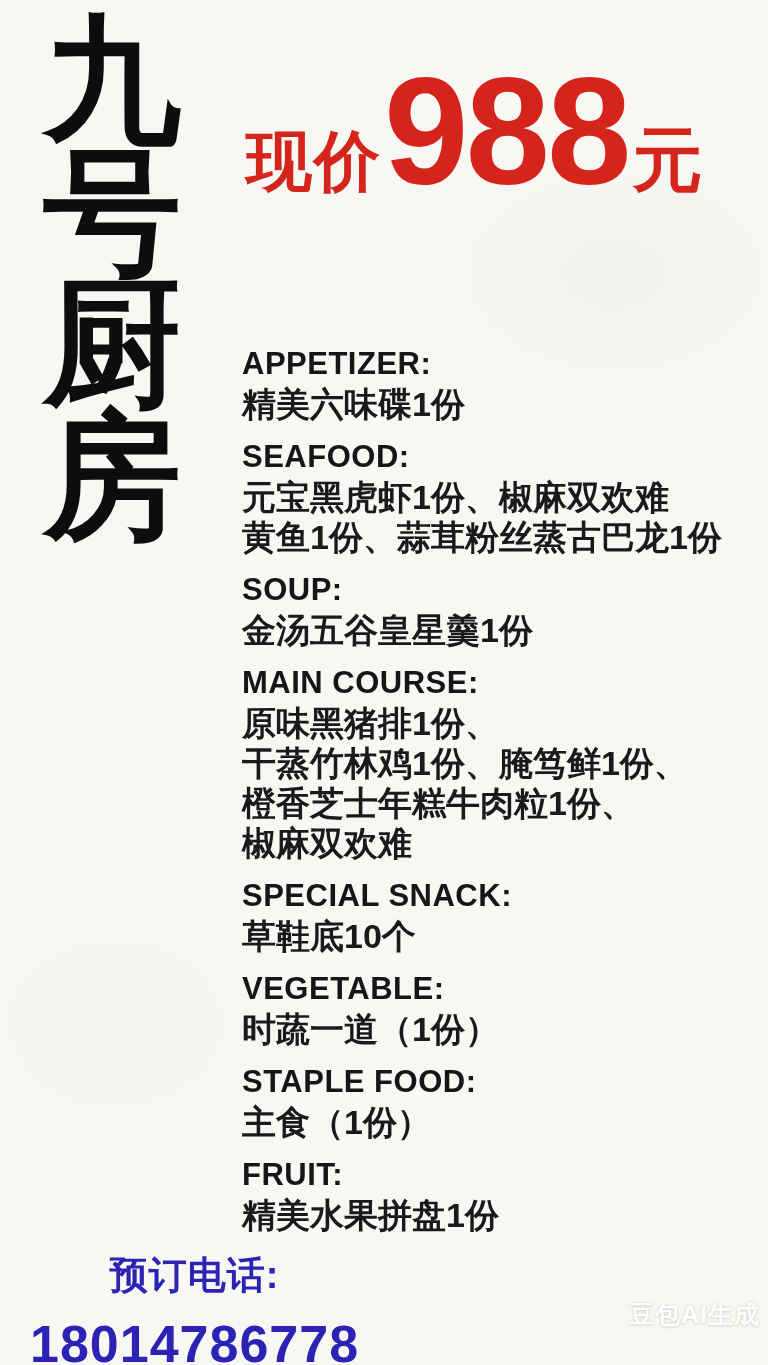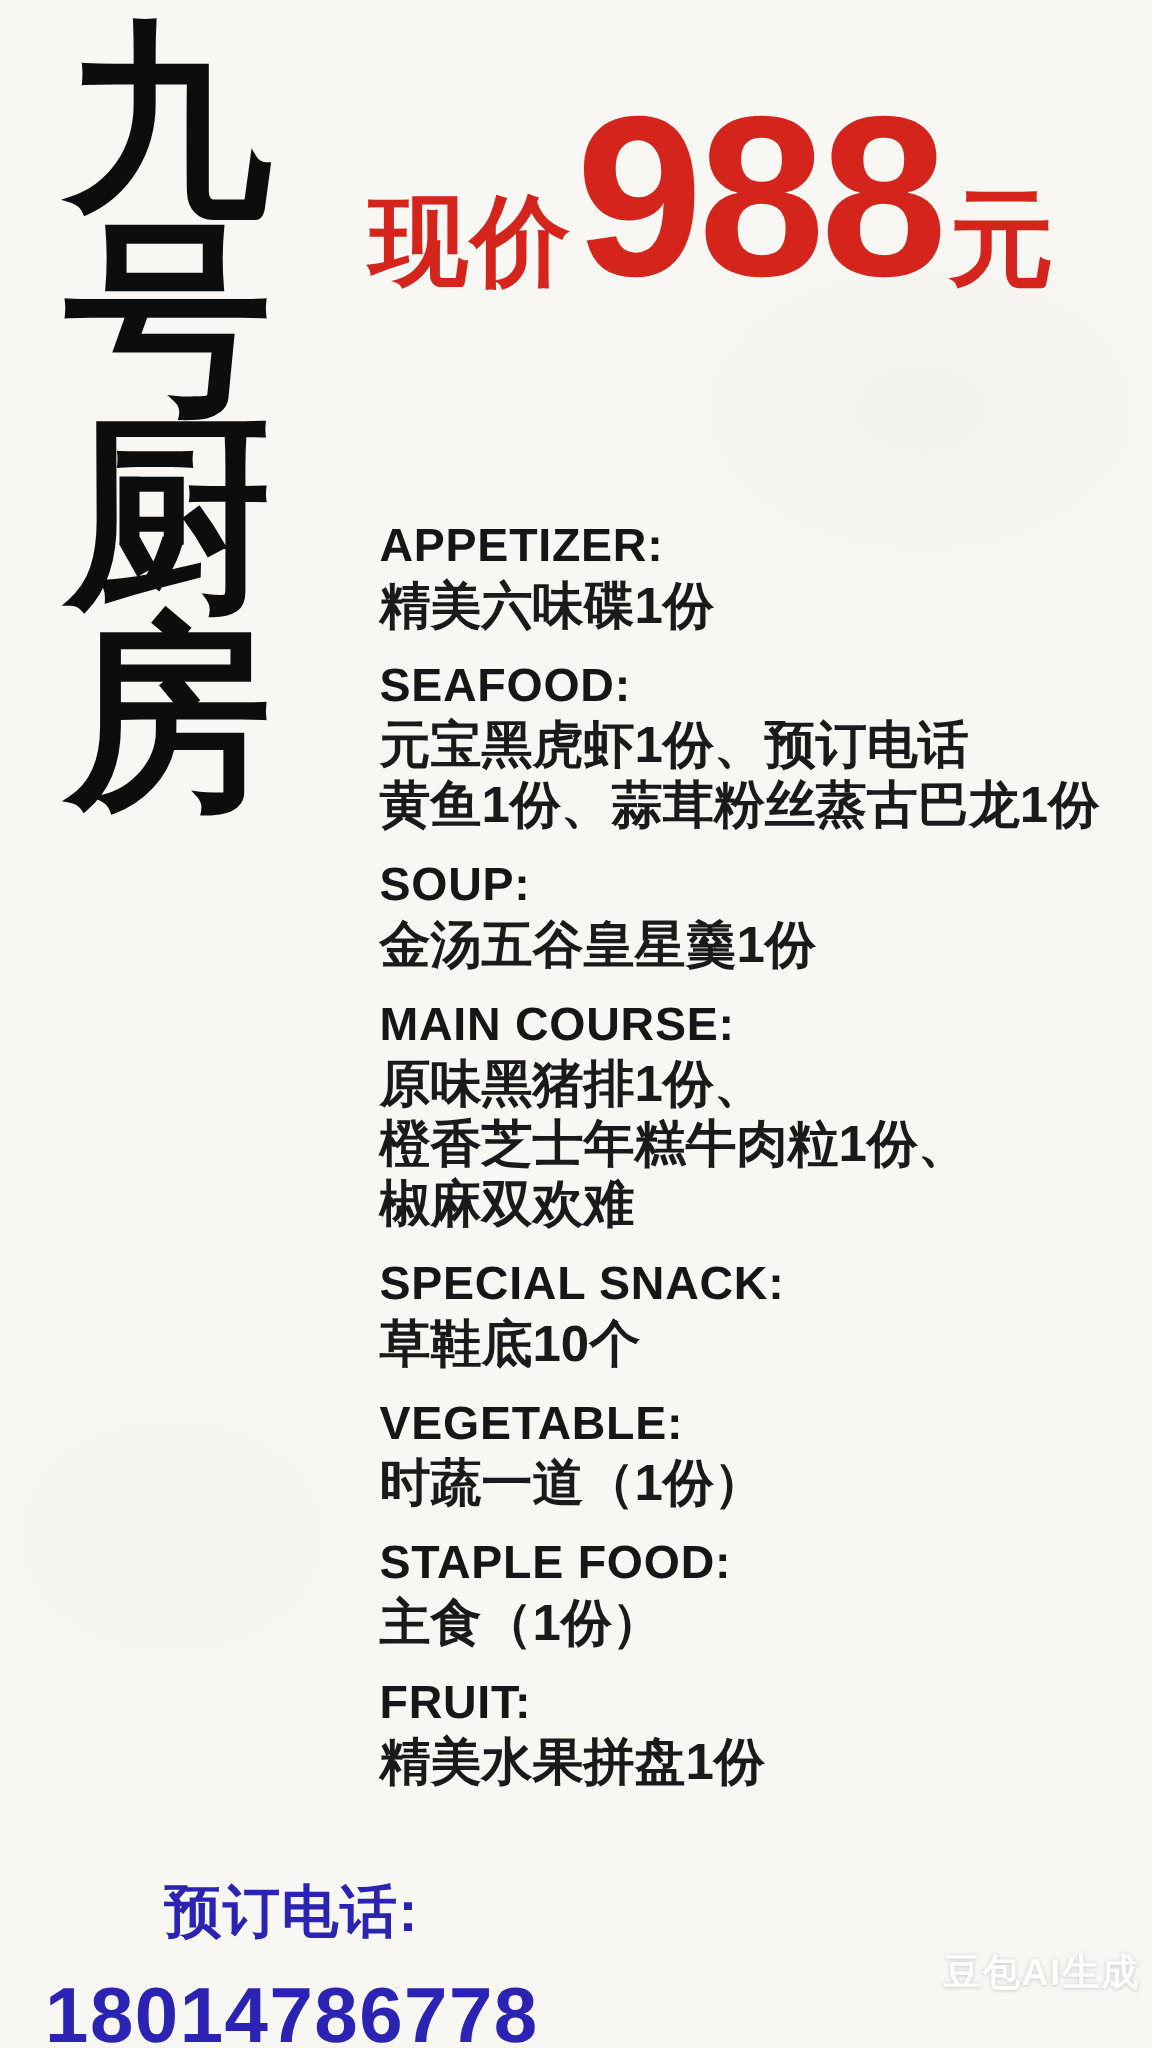--- a/index.html
+++ b/index.html
@@ -72,21 +72,21 @@
     margin-top: -8px;
     font-size: 76px;
     font-weight: 800;
     letter-spacing: 2px;
     white-space: nowrap;
   }
 
   
   .menu {
     position: absolute;
-    left: 253px;
+    left: 242px;
     top: 344px;
     width: 512px;
   }
   .menu-section { margin-bottom: 13px; }
   .sec-header {
     font-size: 31px;
     font-weight: 800;
     letter-spacing: 0.5px;
     line-height: 40px;
     color: #161616;
@@ -156,36 +156,37 @@
   <div class="menu-section">
     <div class="sec-header">APPETIZER:</div>
     <div class="sec-lines">
           <div class="sec-line">精美六味碟1份</div>
         </div>
   </div>
 
   <div class="menu-section">
     <div class="sec-header">SEAFOOD:</div>
     <div class="sec-lines">
-          <div class="sec-line">元宝黑虎虾1份、预订电话</div>
+          <div class="sec-line">元宝黑虎虾1份、椒麻双欢难</div>
           <div class="sec-line">黄鱼1份、蒜茸粉丝蒸古巴龙1份</div>
         </div>
   </div>
 
   <div class="menu-section">
     <div class="sec-header">SOUP:</div>
     <div class="sec-lines">
           <div class="sec-line">金汤五谷皇星羹1份</div>
         </div>
   </div>
 
   <div class="menu-section">
     <div class="sec-header">MAIN COURSE:</div>
     <div class="sec-lines">
           <div class="sec-line">原味黑猪排1份、</div>
+          <div class="sec-line">干蒸竹林鸡1份、腌笃鲜1份、</div>
           <div class="sec-line">橙香芝士年糕牛肉粒1份、</div>
           <div class="sec-line">椒麻双欢难</div>
         </div>
   </div>
 
   <div class="menu-section">
     <div class="sec-header">SPECIAL SNACK:</div>
     <div class="sec-lines">
           <div class="sec-line">草鞋底10个</div>
         </div>

